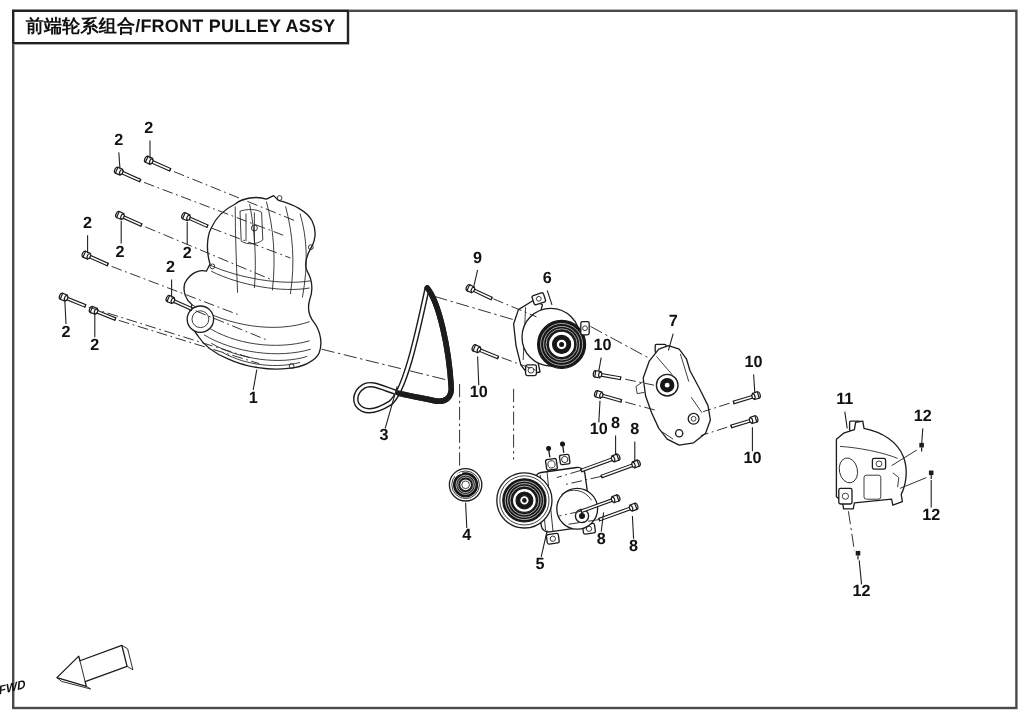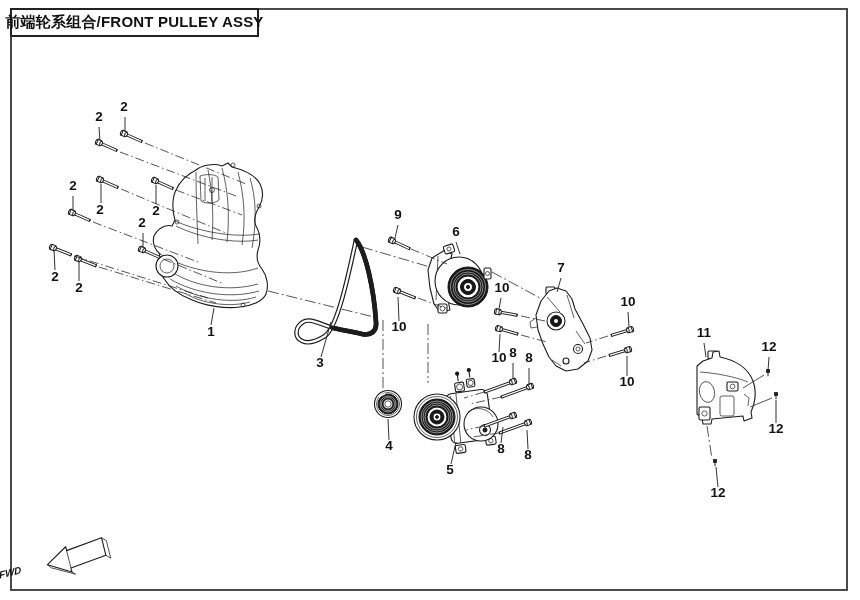--- a/index.html
+++ b/index.html
@@ -1,20 +1,20 @@
 <!DOCTYPE html>
 <html><head>
 <meta charset="utf-8">
 <style>
   html,body{margin:0;padding:0;background:#fff;}
   .page{position:relative;width:860px;height:600px;background:#fff;overflow:hidden;
         font-family:"Liberation Sans",sans-serif;}
   .frame{position:absolute;left:10px;top:8px;width:838px;height:583px;
          border:2px solid #4a4a4a;box-sizing:border-box;}
-  .titlebox{position:absolute;left:10px;top:8px;width:249px;height:29px;
+  .titlebox{position:absolute;left:10px;top:8px;width:281px;height:29px;
             border:2px solid #222;box-sizing:border-box;background:#fff;
             display:flex;align-items:center;justify-content:center;}
   .titlebox span{font-size:15px;font-weight:700;color:#111;letter-spacing:.2px;white-space:nowrap;}
   svg{position:absolute;left:0;top:0;}
   .ln{stroke:#1c1c1c;fill:none;stroke-width:1.1;stroke-linejoin:round;stroke-linecap:round;}
   .lnt{stroke:#1c1c1c;fill:none;stroke-width:.7;stroke-linejoin:round;}
   .wht{fill:#fff;stroke:#1c1c1c;stroke-width:1.1;stroke-linejoin:round;}
   .dark{fill:#161616;stroke:#161616;}
   .cline{stroke:#2a2a2a;stroke-width:.8;fill:none;stroke-dasharray:11 3 2 3;}
   .leader{stroke:#2a2a2a;stroke-width:.8;fill:none;stroke-dasharray:9 3 1.5 3;}

